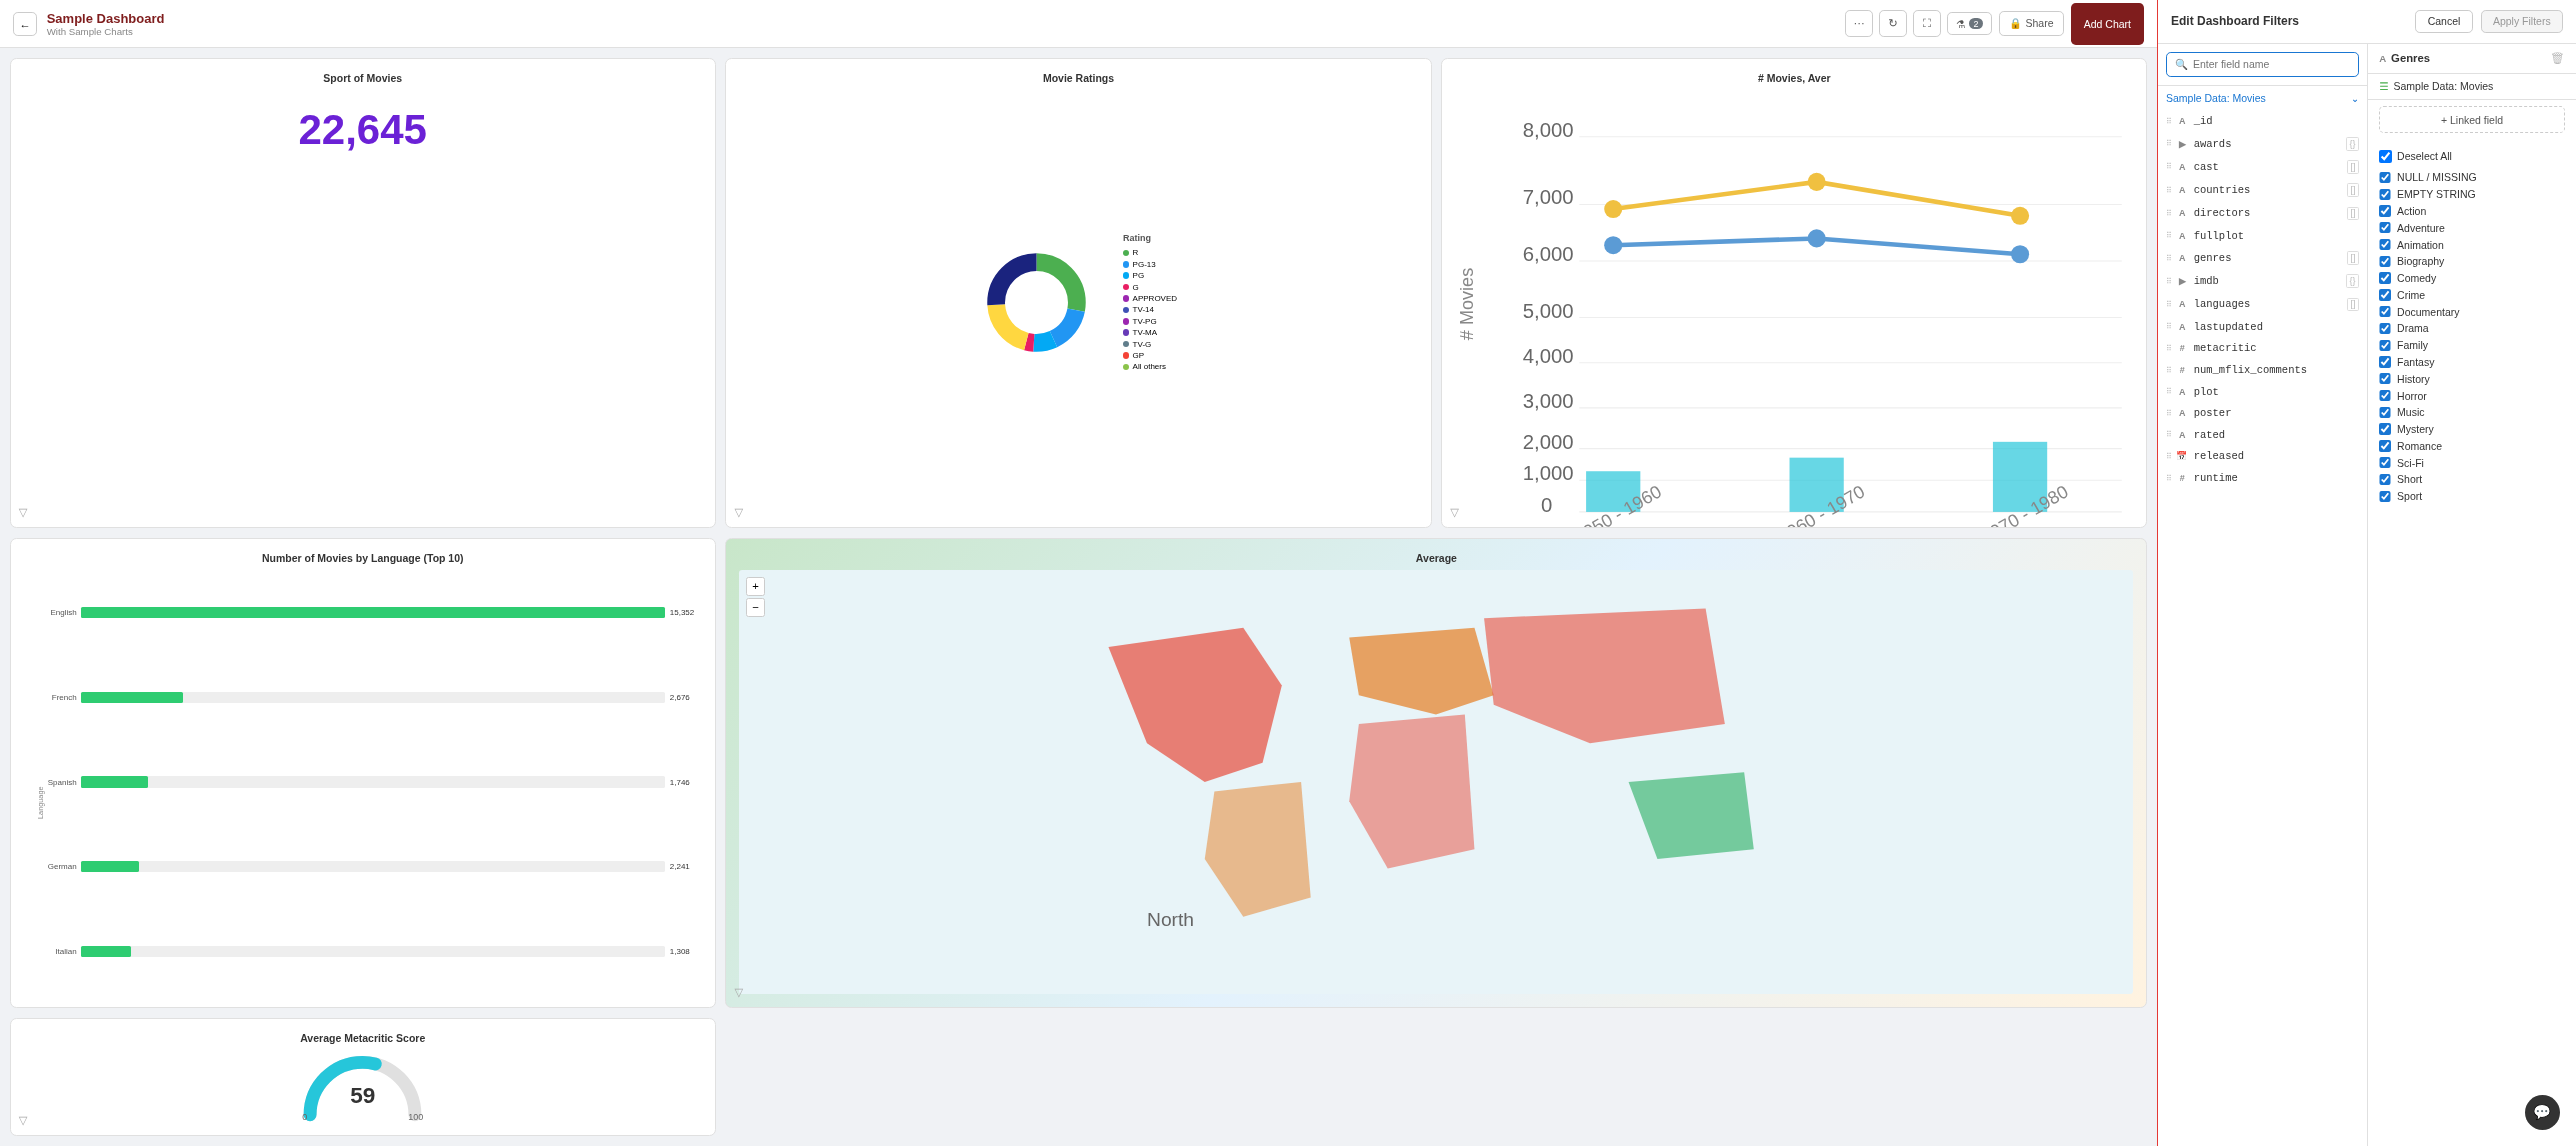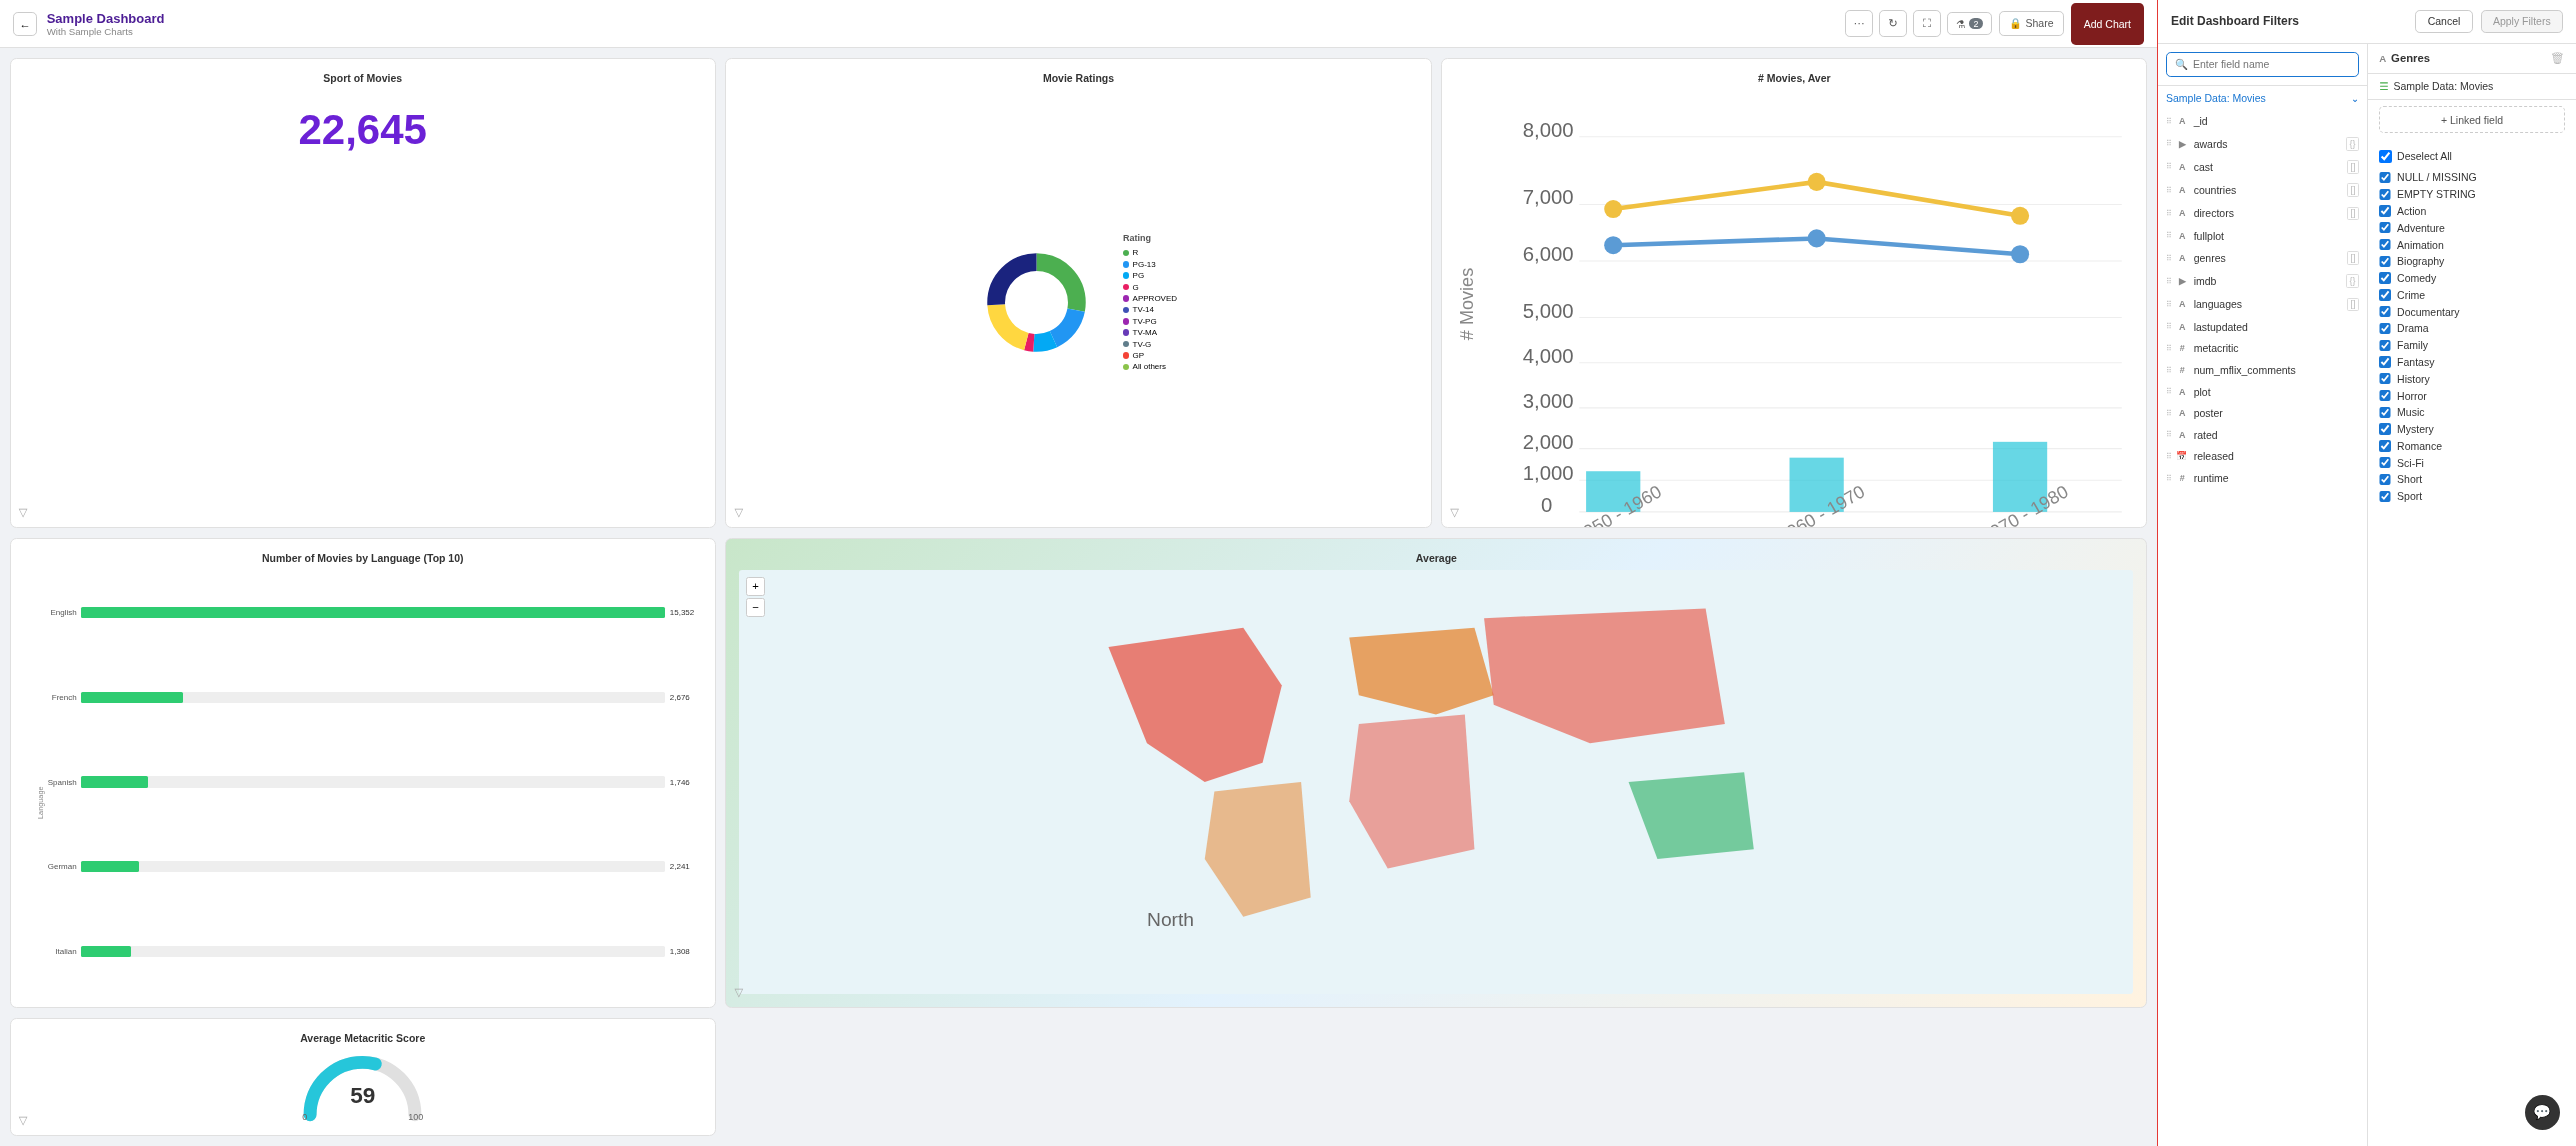--- a/index.html
+++ b/index.html
@@ -5,21 +5,21 @@
     * { box-sizing: border-box; margin: 0; padding: 0; }
     body { font-family: -apple-system, BlinkMacSystemFont, 'Segoe UI', sans-serif; background: #f0f2f5; display: flex; height: 100vh; overflow: hidden; }
 
     
     .dashboard-container { flex: 1; display: flex; flex-direction: column; overflow: hidden; }
 
     
     .topbar { background: #fff; border-bottom: 0.8px solid #e0e0e0; padding: 6.5px 13px; display: flex; align-items: center; gap: 9.7px; height: 48px; }
     .back-btn { width: 24px; height: 24px; border: 0.8px solid #ccc; border-radius: 4.8px; background: #fff; cursor: pointer; display: flex; align-items: center; justify-content: center; font-size: 11.3px; }
     .dashboard-title-area { flex: 1; }
-    .dashboard-title { font-size: 13px; font-weight: 600; color: #4c1d95; }
+    .dashboard-title { font-size: 13px; font-weight: 600; color: #7f1d1d; }
     .dashboard-subtitle { font-size: 9.7px; color: #888; }
     .topbar-actions { display: flex; align-items: center; gap: 6.5px; }
     .icon-btn { width: 27.4px; height: 27.4px; border: 0.8px solid #ccc; border-radius: 4.8px; background: #fff; cursor: pointer; display: flex; align-items: center; justify-content: center; font-size: 11.3px; color: #555; }
     .filter-btn { display: flex; align-items: center; gap: 3.2px; border: 0.8px solid #ccc; border-radius: 4.8px; background: #fff; padding: 4.8px 8px; cursor: pointer; font-size: 10.5px; color: #555; }
     .filter-badge { background: #6c757d; color: #fff; border-radius: 8px; padding: 0.8px 4.8px; font-size: 9px; }
     .share-btn { border: 0.8px solid #ccc; border-radius: 4.8px; background: #fff; padding: 4.8px 9.7px; cursor: pointer; font-size: 10.5px; color: #555; display: flex; align-items: center; gap: 3.2px; }
     .add-chart-btn { background: #7f1d1d; color: #fff; border: none; border-radius: 4.8px; padding: 15px 13px; cursor: pointer; font-size: 10.5px; font-weight: 500; }
 
     
     .dashboard-grid { flex: 1; display: grid; grid-template-columns: 1fr 1fr 1fr; grid-template-rows: 1fr 1fr; gap: 9.7px; padding: 9.7px; overflow: hidden; }
@@ -81,21 +81,21 @@
     .search-icon { color: #1976d2; font-size: 10.5px; }
     .search-input { border: none; outline: none; font-size: 10.5px; color: #999; flex: 1; }
 
     .datasource-row { display: flex; align-items: center; justify-content: space-between; padding: 6.5px 8px; font-size: 10.5px; color: #1976d2; font-weight: 500; cursor: pointer; }
     .datasource-chevron { font-size: 9.7px; }
 
     .field-list { flex: 1; overflow-y: auto; }
     .field-item { display: flex; align-items: center; padding: 4.8px 8px; cursor: pointer; gap: 4.8px; }
     .drag-handle { color: #bbb; font-size: 8px; letter-spacing: -0.8px; }
     .field-icon { font-size: 9px; color: #888; width: 13px; text-align: center; font-weight: 600; }
-    .field-name { font-size: 10.5px; color: #333; flex: 1; }
+    .field-name { font-size: 10.5px; color: #333; flex: 1; font-family: Liberation Mono, monospace; }
     .field-type-icon { font-size: 9px; color: #bbb; border: 0.8px solid #ddd; border-radius: 1.6px; padding: 0.8px 2.4px; }
 
     
     .filter-column { flex: 1; display: flex; flex-direction: column; overflow: hidden; }
     .filter-header { padding: 8px 11.3px; border-bottom: 0.8px solid #e0e0e0; display: flex; align-items: center; justify-content: space-between; }
     .filter-name { font-size: 11.3px; font-weight: 600; color: #333; display: flex; align-items: center; gap: 4.8px; }
     .delete-icon { color: #bbb; cursor: pointer; font-size: 11.3px; }
 
     .filter-source { padding: 6.5px 11.3px; border-bottom: 0.8px solid #e0e0e0; display: flex; align-items: center; gap: 4.8px; font-size: 10.5px; color: #333; }
     .linked-field-btn { margin: 6.5px 11.3px; border: 0.8px dashed #ccc; border-radius: 4.8px; padding: 6.5px; text-align: center; font-size: 10.5px; color: #555; cursor: pointer; }

